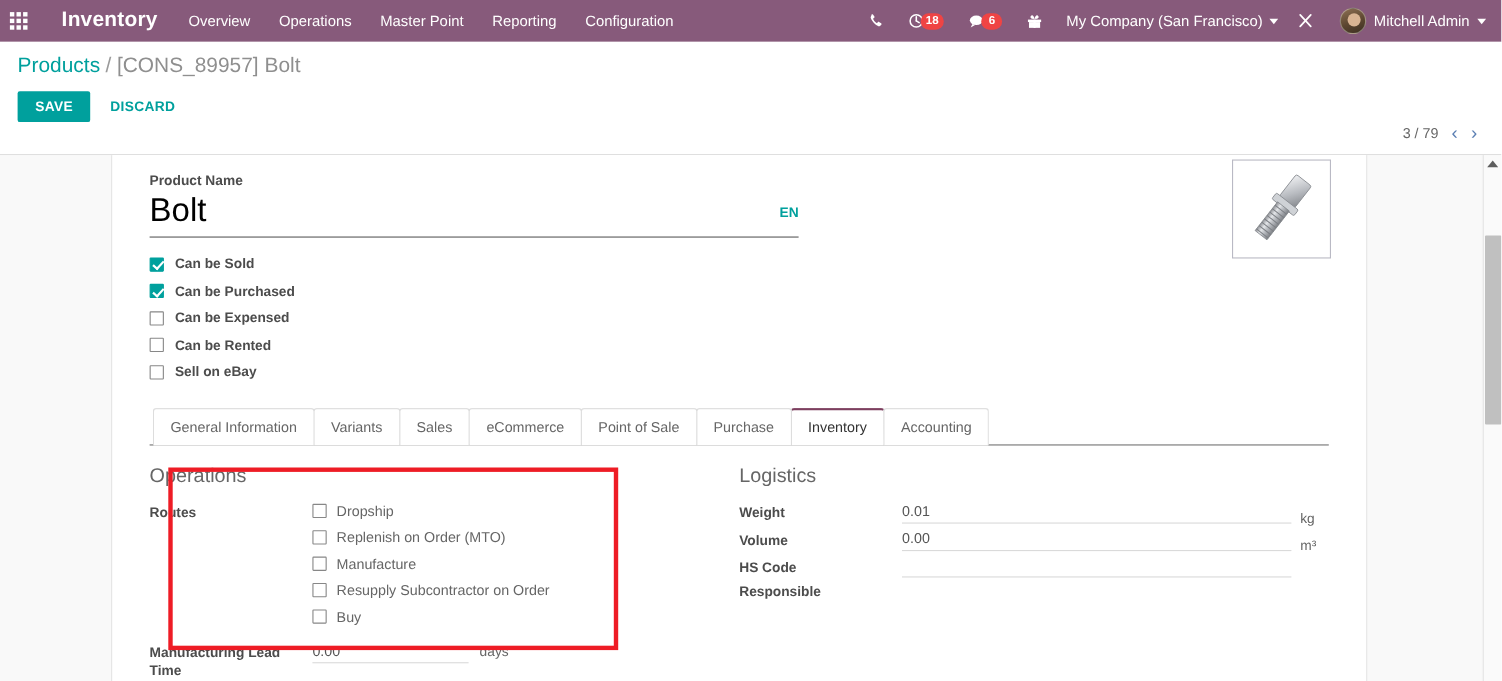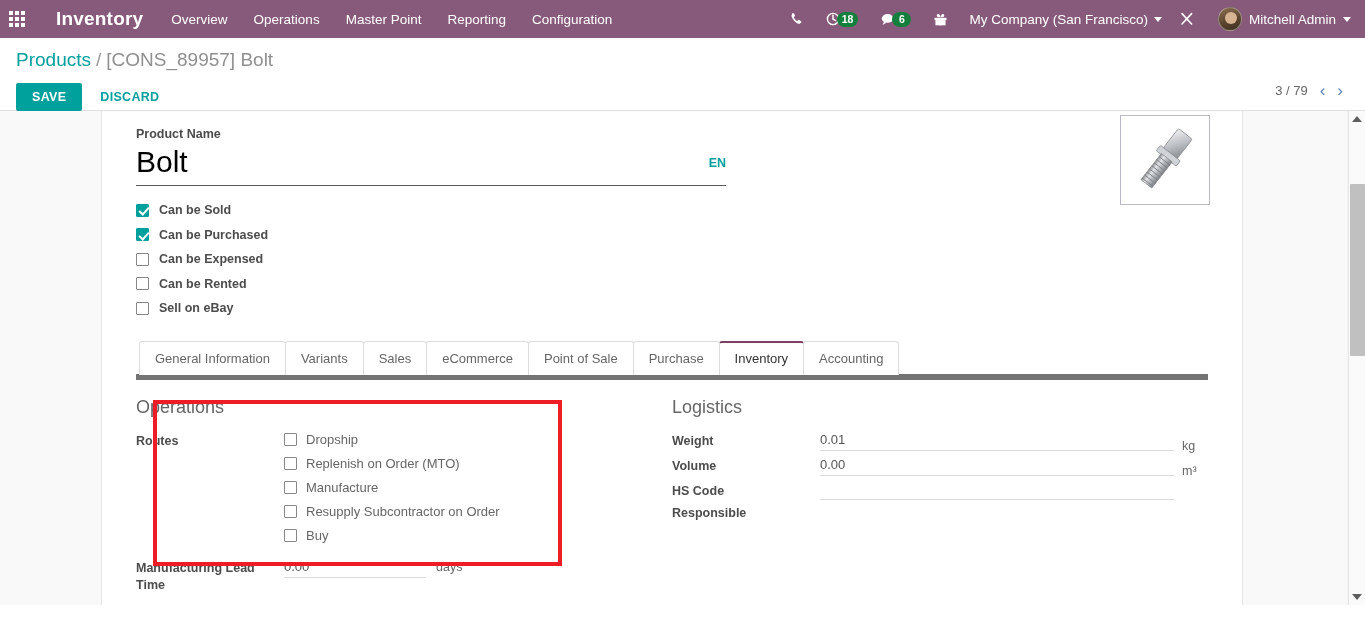--- a/index.html
+++ b/index.html
@@ -48,21 +48,21 @@
     position: absolute;
     right: 8px; top: 0; height: 38px;
     display: flex; align-items: center; gap: 0px;
     font-size: 13.5px;
   }
   .nav-ico {
     height: 38px; display: flex; align-items: center; justify-content: center;
     padding: 0 11px; cursor: pointer; position: relative;
   }
   .badge {
-    background: #15803d;
+    background: #ef4444;
     color: #fff;
     font-size: 10.5px;
     font-weight: bold;
     border-radius: 9px;
     padding: 1px 5px 1px 5px;
     margin-left: -5px;
     line-height: 13px;
     min-width: 19px;
     text-align: center;
   }
@@ -86,21 +86,21 @@
     width: 12px; height: 12px; border-radius: 50%;
     background: #d9b493;
   }
 
   
   .control-panel {
     background: #ffffff;
     border-bottom: 1px solid #dfdfdf;
     padding: 9px 16px 10px 16px;
     position: relative;
-    height: 73px;
+    height: 103px;
   }
   .breadcrumb { font-size: 19px; line-height: 25px; }
   .bc-link { color: #00A09D; cursor: pointer; }
   .bc-sep { color: #9a9a9a; margin: 0 5px; }
   .bc-current { color: #8f8f8f; }
   .btn-row { margin-top: 11px; display: flex; align-items: center; gap: 8px; }
   .btn-save {
     background: #00A09D; color: #fff;
     border: none; border-radius: 2px;
     font-size: 12.5px; font-weight: bold;
@@ -196,21 +196,21 @@
     border: solid #ffffff;
     border-width: 0 2px 2px 0;
     transform: rotate(42deg);
   }
   .cb-label { font-size: 12.5px; font-weight: bold; color: #4c4c4c; cursor: pointer; }
 
   
   .tabs {
     display: flex;
     margin-top: 20px;
-    border-bottom: 6px solid #737373;
+    border-bottom: 1px solid #737373;
     padding-left: 3px;
   }
   .tab {
     font-size: 13px;
     color: #666666;
     padding: 9px 15px 8px 15px;
     border: 1px solid #dddddd;
     border-bottom: none;
     background: #ffffff;
     margin-right: -1px;

